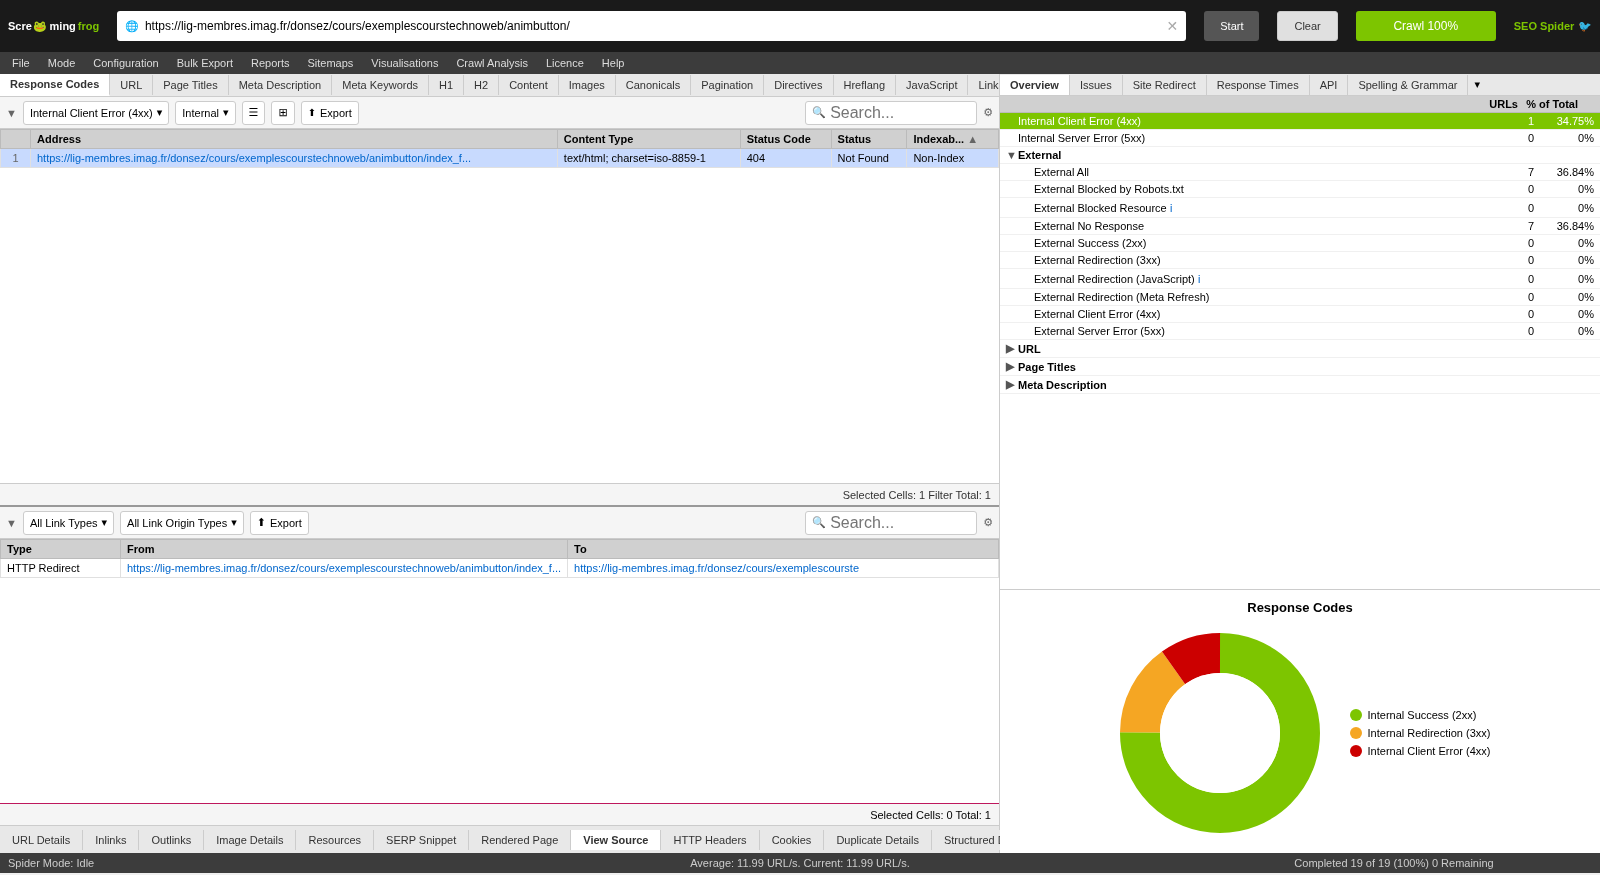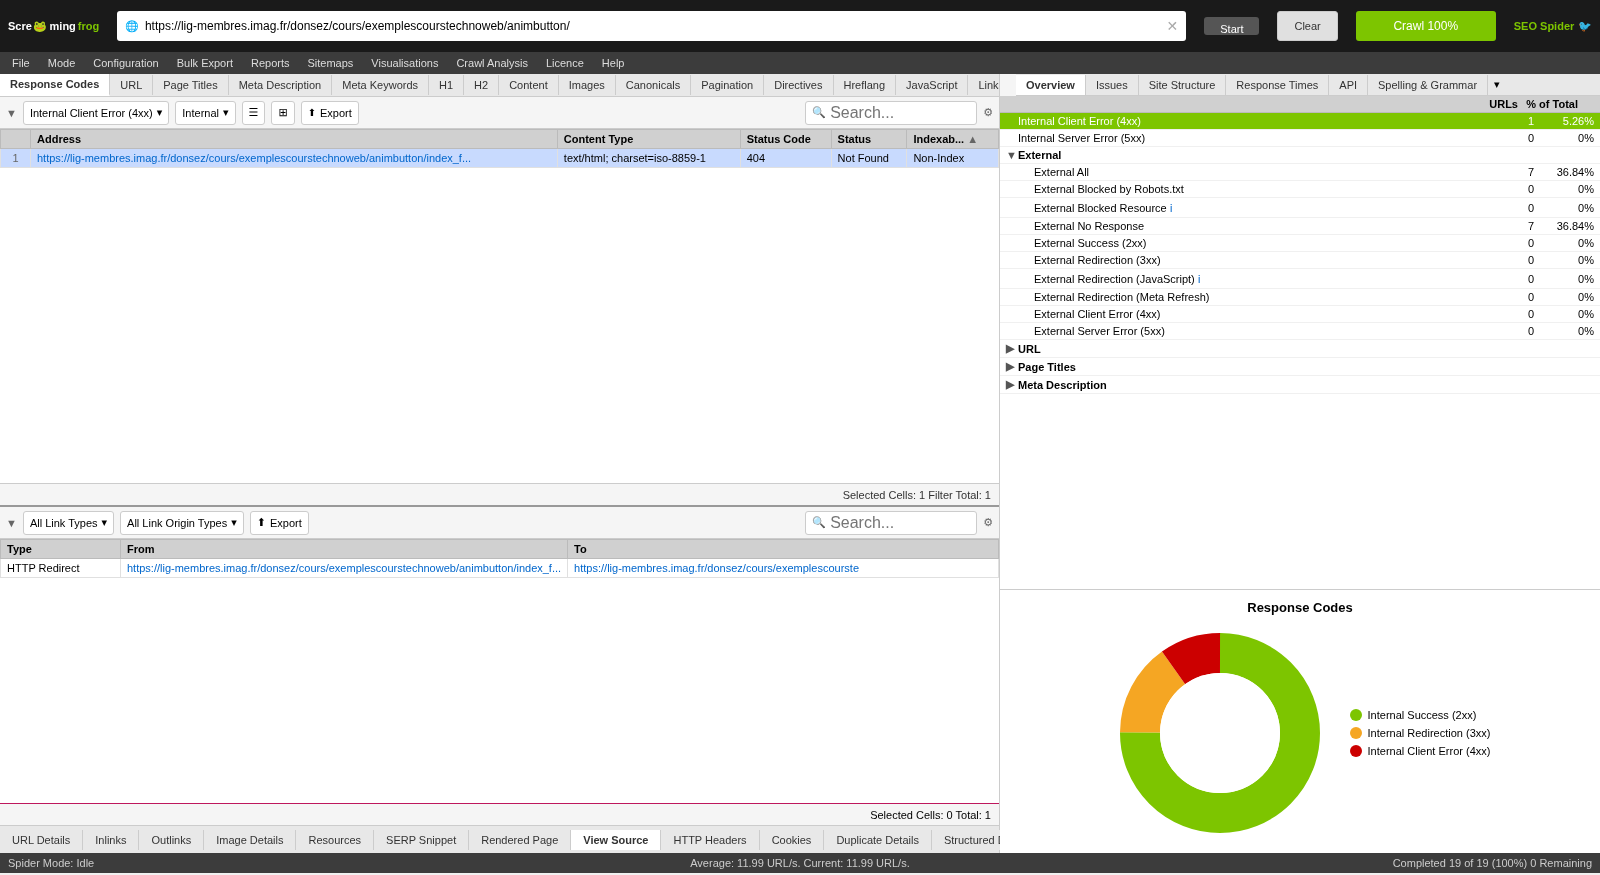--- a/index.html
+++ b/index.html
@@ -6,21 +6,21 @@
     body { background: #f0f0f0; overflow: hidden; width: 1600px; height: 875px; }
 
     
     #topbar { display: flex; align-items: center; background: #1a1a1a; height: 52px; padding: 0 8px; gap: 18px; }
     #logo { color: white; font-size: 22px; font-weight: bold; white-space: nowrap; display: flex; align-items: center; gap: 2px; }
     #logo .logo-green { color: #7dc500; }
     #url-bar-wrap { flex: 1; display: flex; align-items: center; background: white; border-radius: 3px; height: 30px; padding: 0 8px; gap: 6px; }
     #url-bar-wrap .globe-icon { color: #555; }
     #url-input { flex: 1; border: none; outline: none; font-size: 12px; }
     #url-close { color: #aaa; cursor: pointer; font-size: 14px; }
-    #start-btn { background: #555; color: white; border: none; padding: 6px 16px; border-radius: 3px; cursor: pointer; height: 18px; }
+    #start-btn { background: #555; color: white; border: none; padding: 6px 16px; border-radius: 3px; cursor: pointer; height: 30px; }
     #clear-btn { background: #e0e0e0; color: #333; border: 1px solid #ccc; padding: 6px 16px; border-radius: 3px; cursor: pointer; height: 30px; }
     #crawl-btn { background: #7dc500; color: white; border: none; padding: 6px 24px; border-radius: 3px; cursor: pointer; height: 30px; font-size: 12px; min-width: 140px; }
     #seo-spider { color: #7dc500; font-size: 14px; font-weight: bold; white-space: nowrap; display: flex; align-items: center; gap: 4px; }
     #seo-spider .twitter { color: #1da1f2; }
 
     
     #menubar { display: flex; align-items: center; background: #3c3c3c; height: 22px; padding: 0 4px; gap: 2px; }
     .menu-item { color: #ddd; padding: 2px 8px; cursor: pointer; font-size: 11px; }
 
     
@@ -59,21 +59,21 @@
 
     
     #bottom-panel { background: white; border-top: 2px solid #999; display: flex; flex-direction: column; }
     #bottom-toolbar { display: flex; align-items: center; background: #f5f5f5; border-bottom: 1px solid #ccc; padding: 3px 6px; gap: 6px; height: 32px; }
     #bottom-table { flex: 1; overflow: auto; background: white; }
     #bottom-table table { width: 100%; }
     #bottom-status { background: #f5f5f5; border-top: 1px solid #be185d; padding: 2px 8px; text-align: right; font-size: 11px; height: 22px; display: flex; align-items: center; justify-content: flex-end; }
 
     
     #right-panel { flex: 1; display: flex; flex-direction: column; background: #f5f5f5; }
-    #right-tabs { display: flex; align-items: center; background: #e8e8e8; border-bottom: 1px solid #ccc; margin-left: 16px; }
+    #right-tabs { display: flex; align-items: center; background: #e8e8e8; border-bottom: 1px solid #ccc; }
     .right-tab { padding: 4px 10px; border-right: 1px solid #ccc; cursor: pointer; font-size: 11px; color: #333; background: #e8e8e8; }
     .right-tab.active { background: white; font-weight: bold; }
     .right-tab-more { padding: 4px 6px; cursor: pointer; }
 
     
     #right-content { display: flex; flex-direction: column; flex: 1; }
     #right-tree { flex: 1; overflow: auto; background: white; }
     .tree-row { display: flex; align-items: center; padding: 2px 6px; border-bottom: 1px solid #f0f0f0; cursor: pointer; }
     .tree-row.selected { background: #c8e6c9; }
     .tree-row.section-header { font-weight: bold; }
@@ -95,21 +95,21 @@
     
     #bottom-tab-bar { display: flex; align-items: center; background: #e8e8e8; border-top: 1px solid #ccc; height: 28px; }
     .bottom-tab { padding: 4px 12px; border-right: 1px solid #ccc; cursor: pointer; font-size: 11px; color: #333; background: #e8e8e8; white-space: nowrap; }
     .bottom-tab.active { background: white; font-weight: bold; }
     .bottom-tab-more { padding: 4px 6px; cursor: pointer; border-left: 1px solid #ccc; }
 
     
     #very-bottom { display: flex; background: #3c3c3c; color: #ccc; height: 20px; align-items: center; padding: 4px 8px; font-size: 10px; }
     #very-bottom .left { flex: 1; }
     #very-bottom .center { flex: 2; text-align: center; }
-    #very-bottom .right { flex: 1; text-align: right; }
+    #very-bottom .right { flex: 1; text-align: center; }
 
     .export-icon { font-size: 10px; }
   </style>
 </head>
 <body>
 
 <div id="topbar">
   <div id="logo">
     <span style="color:white">Scre</span>
       <span class="logo-green">🐸</span>
@@ -282,40 +282,40 @@
         <div class="bottom-tab">Structured Data Details</div>
         <div class="bottom-tab-more">▾</div>
       </div>
   </div>
 
   <div id="right-panel">
 
     <div id="right-tabs">
         <div class="right-tab active">Overview</div>
         <div class="right-tab">Issues</div>
-        <div class="right-tab">Site Structure</div>
+        <div class="right-tab">Site Redirect</div>
         <div class="right-tab">Response Times</div>
         <div class="right-tab">API</div>
         <div class="right-tab">Spelling &amp; Grammar</div>
         <div class="right-tab-more">▾</div>
       </div>
 
     <div id="right-content">
       <div class="tree-header-row">
         <div style="flex:1;"></div>
         <div class="tree-count">URLs</div>
         <div class="tree-pct">% of Total</div>
       </div>
       <div id="right-tree" style="flex:1; overflow:auto; background:white;">
           <div class="tree-row selected" style="background: rgb(125, 197, 0); color: white;">
             <span class="tree-indent" style="width: 0px;"></span>
             <span class="tree-toggle"></span>
             <span class="tree-label">Internal Client Error (4xx)</span>
             <span class="tree-count">1</span>
-            <span class="tree-pct">5.26%</span>
+            <span class="tree-pct">34.75%</span>
           </div>
           <div class="tree-row">
             <span class="tree-indent" style="width: 0px;"></span>
             <span class="tree-toggle"></span>
             <span class="tree-label">Internal Server Error (5xx)</span>
             <span class="tree-count">0</span>
             <span class="tree-pct">0%</span>
           </div>
           <div class="tree-row section-header">
             <span class="tree-indent" style="width: 0px;"></span>

